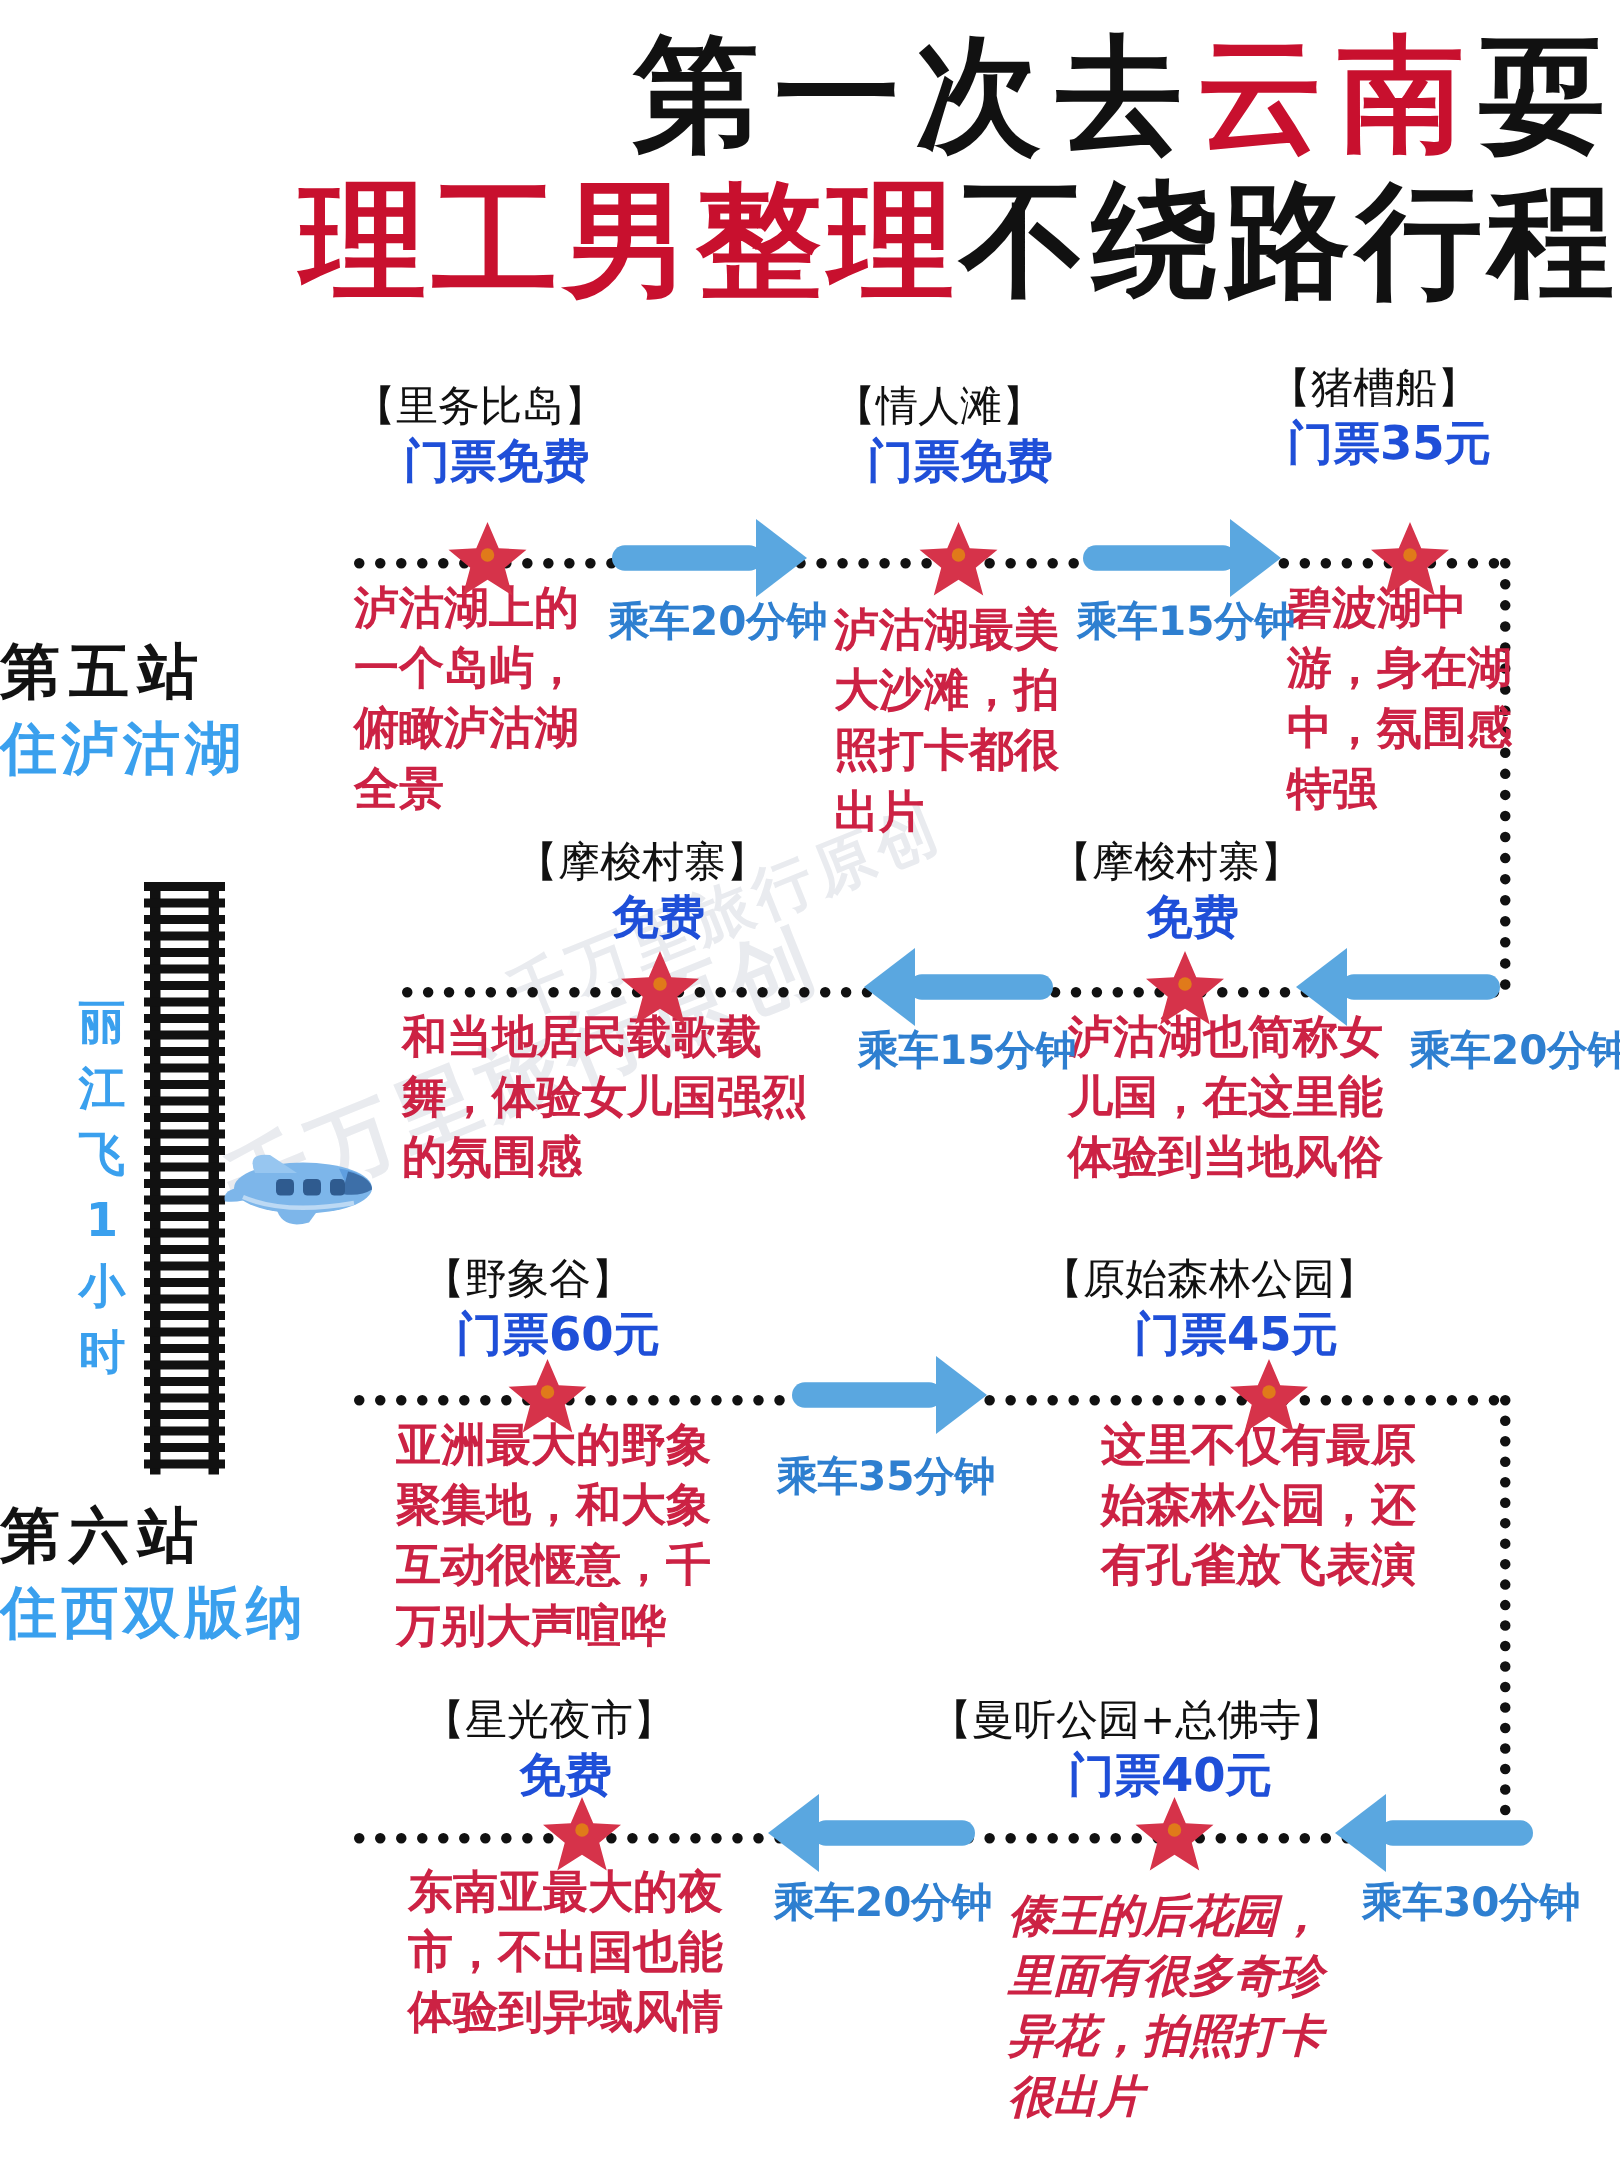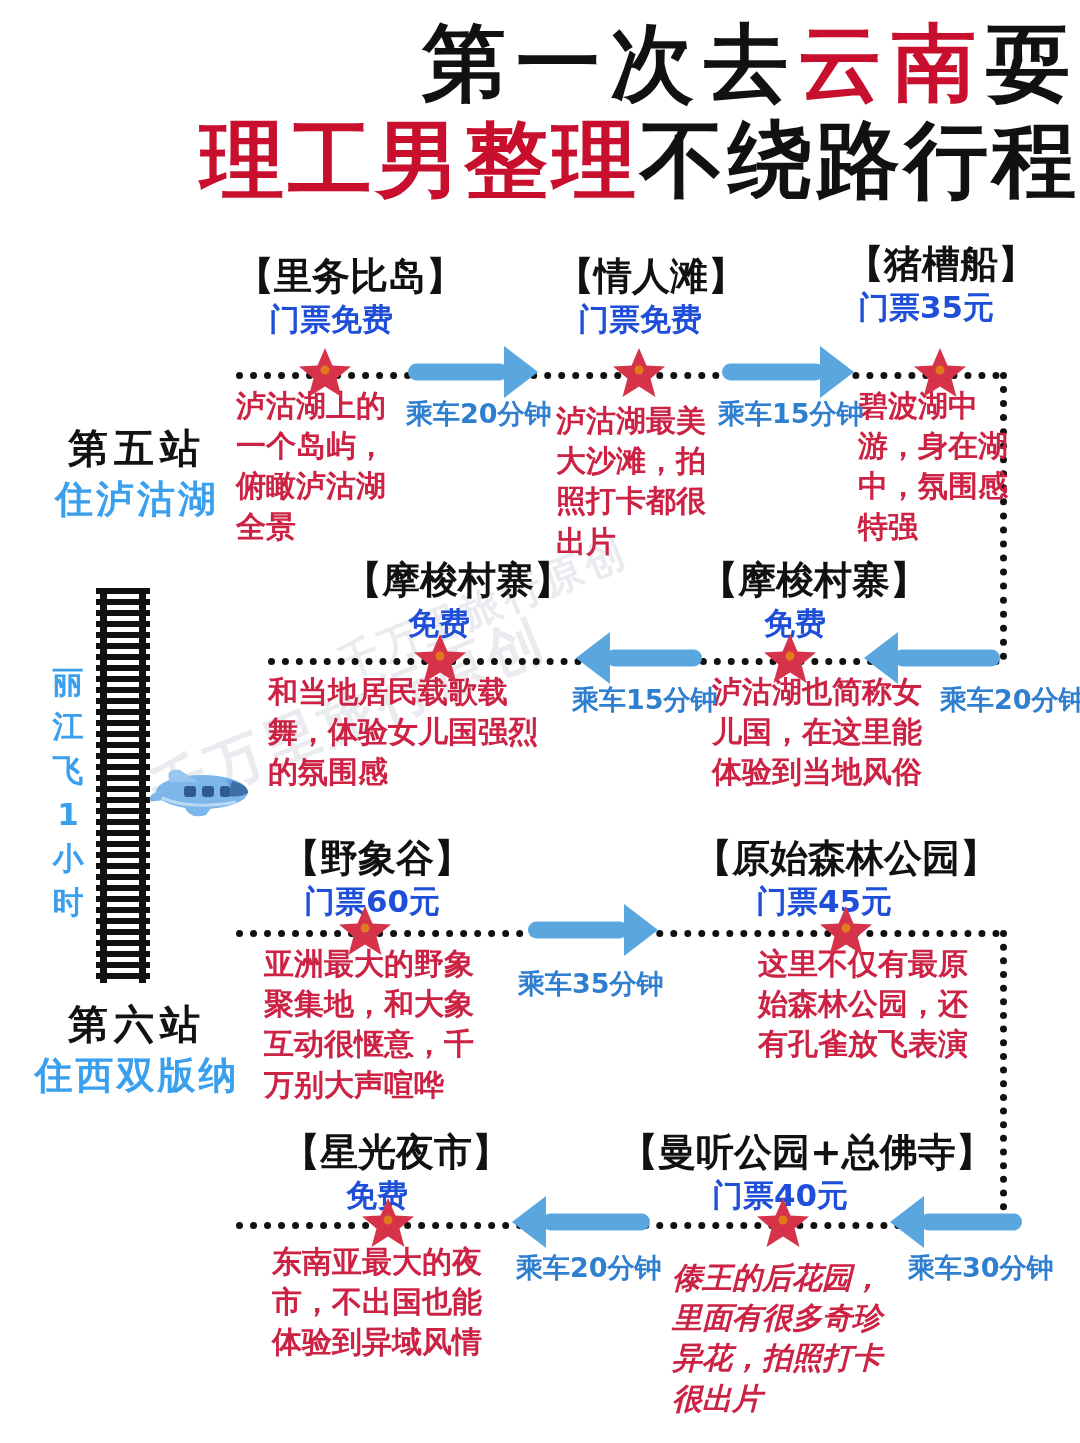--- a/index.html
+++ b/index.html
@@ -33,21 +33,21 @@
     line-height:1.08;
     white-space:nowrap;
     font-family:"DejaVu Sans","Liberation Sans",sans-serif;
   }
   .t1{font-size:84px;letter-spacing:10px;}
   .t2{font-size:84px;letter-spacing:4px;margin-top:6px;}
   .blk{color:#111111;}
   .red{color:#c8102e;}
 
   
-  .station{position:absolute;text-align:center;width:240px;left:0;z-index:6;padding-left:17px;}
+  .station{position:absolute;width:240px;left:0;z-index:6;}
   .station .num{
     font-size:40px;font-weight:900;color:#121212;letter-spacing:6px;line-height:1.2;
   }
   .station .where{
     font-size:38px;font-weight:900;color:#3aa0ee;letter-spacing:3px;line-height:1.25;margin-top:4px;
   }
   #station5{top:424px;}
   #station6{top:1000px;}
 
   
@@ -89,21 +89,21 @@
   .arrow.left  .head{border-top:26px solid transparent;border-bottom:26px solid transparent;border-right:34px solid #5aa7e0;left:0;}
   .arrow.right .shaft{left:0;right:30px;}
   .arrow.left  .shaft{left:30px;right:0;}
 
   
   .star{position:absolute;z-index:7;width:56px;height:56px;}
 
   
   .spot{position:absolute;z-index:6;}
   .spot .name{
-    font-size:38px;font-weight:700;color:#111;white-space:nowrap;line-height:1.1;
+    font-size:28px;font-weight:400;color:#111;white-space:nowrap;line-height:1.1;
     letter-spacing:0px;
   }
   .spot .price{
     font-size:31px;font-weight:800;color:#1f4fd8;line-height:1.15;margin-top:4px;
     text-align:center;
   }
   .spot .desc{
     font-size:30px;font-weight:700;color:#cc2244;line-height:1.34;margin-top:8px;
   }
   .spot .price.ctr{text-align:center;}
@@ -371,21 +371,21 @@
 聚集地，和大象
 互动很惬意，千
 万别大声喧哗</div>
   </div>
 
   <div class="spot" style="left:694px;top:838px;width:260px;">
     <div class="name">【原始森林公园】</div>
     <div class="price ctr">门票45元</div>
   </div>
   <div class="spot" style="left:734px;top:944px;width:240px;">
-    <div class="desc" style="white-space:pre-line;margin-top:0;margin-left:24px;">这里不仅有最原
+    <div class="desc" style="white-space:pre-line;margin-top:0;">这里不仅有最原
 始森林公园，还
 有孔雀放飞表演</div>
   </div>
 
   <div class="spot" style="left:620px;top:1132px;width:320px;">
     <div class="name">【曼听公园+总佛寺】</div>
     <div class="price ctr">门票40元</div>
   </div>
   <div class="spot" style="left:672px;top:1242px;width:240px;">
     <div class="desc" style="white-space:pre-line;margin-top:16px;font-style:italic;">傣王的后花园，

